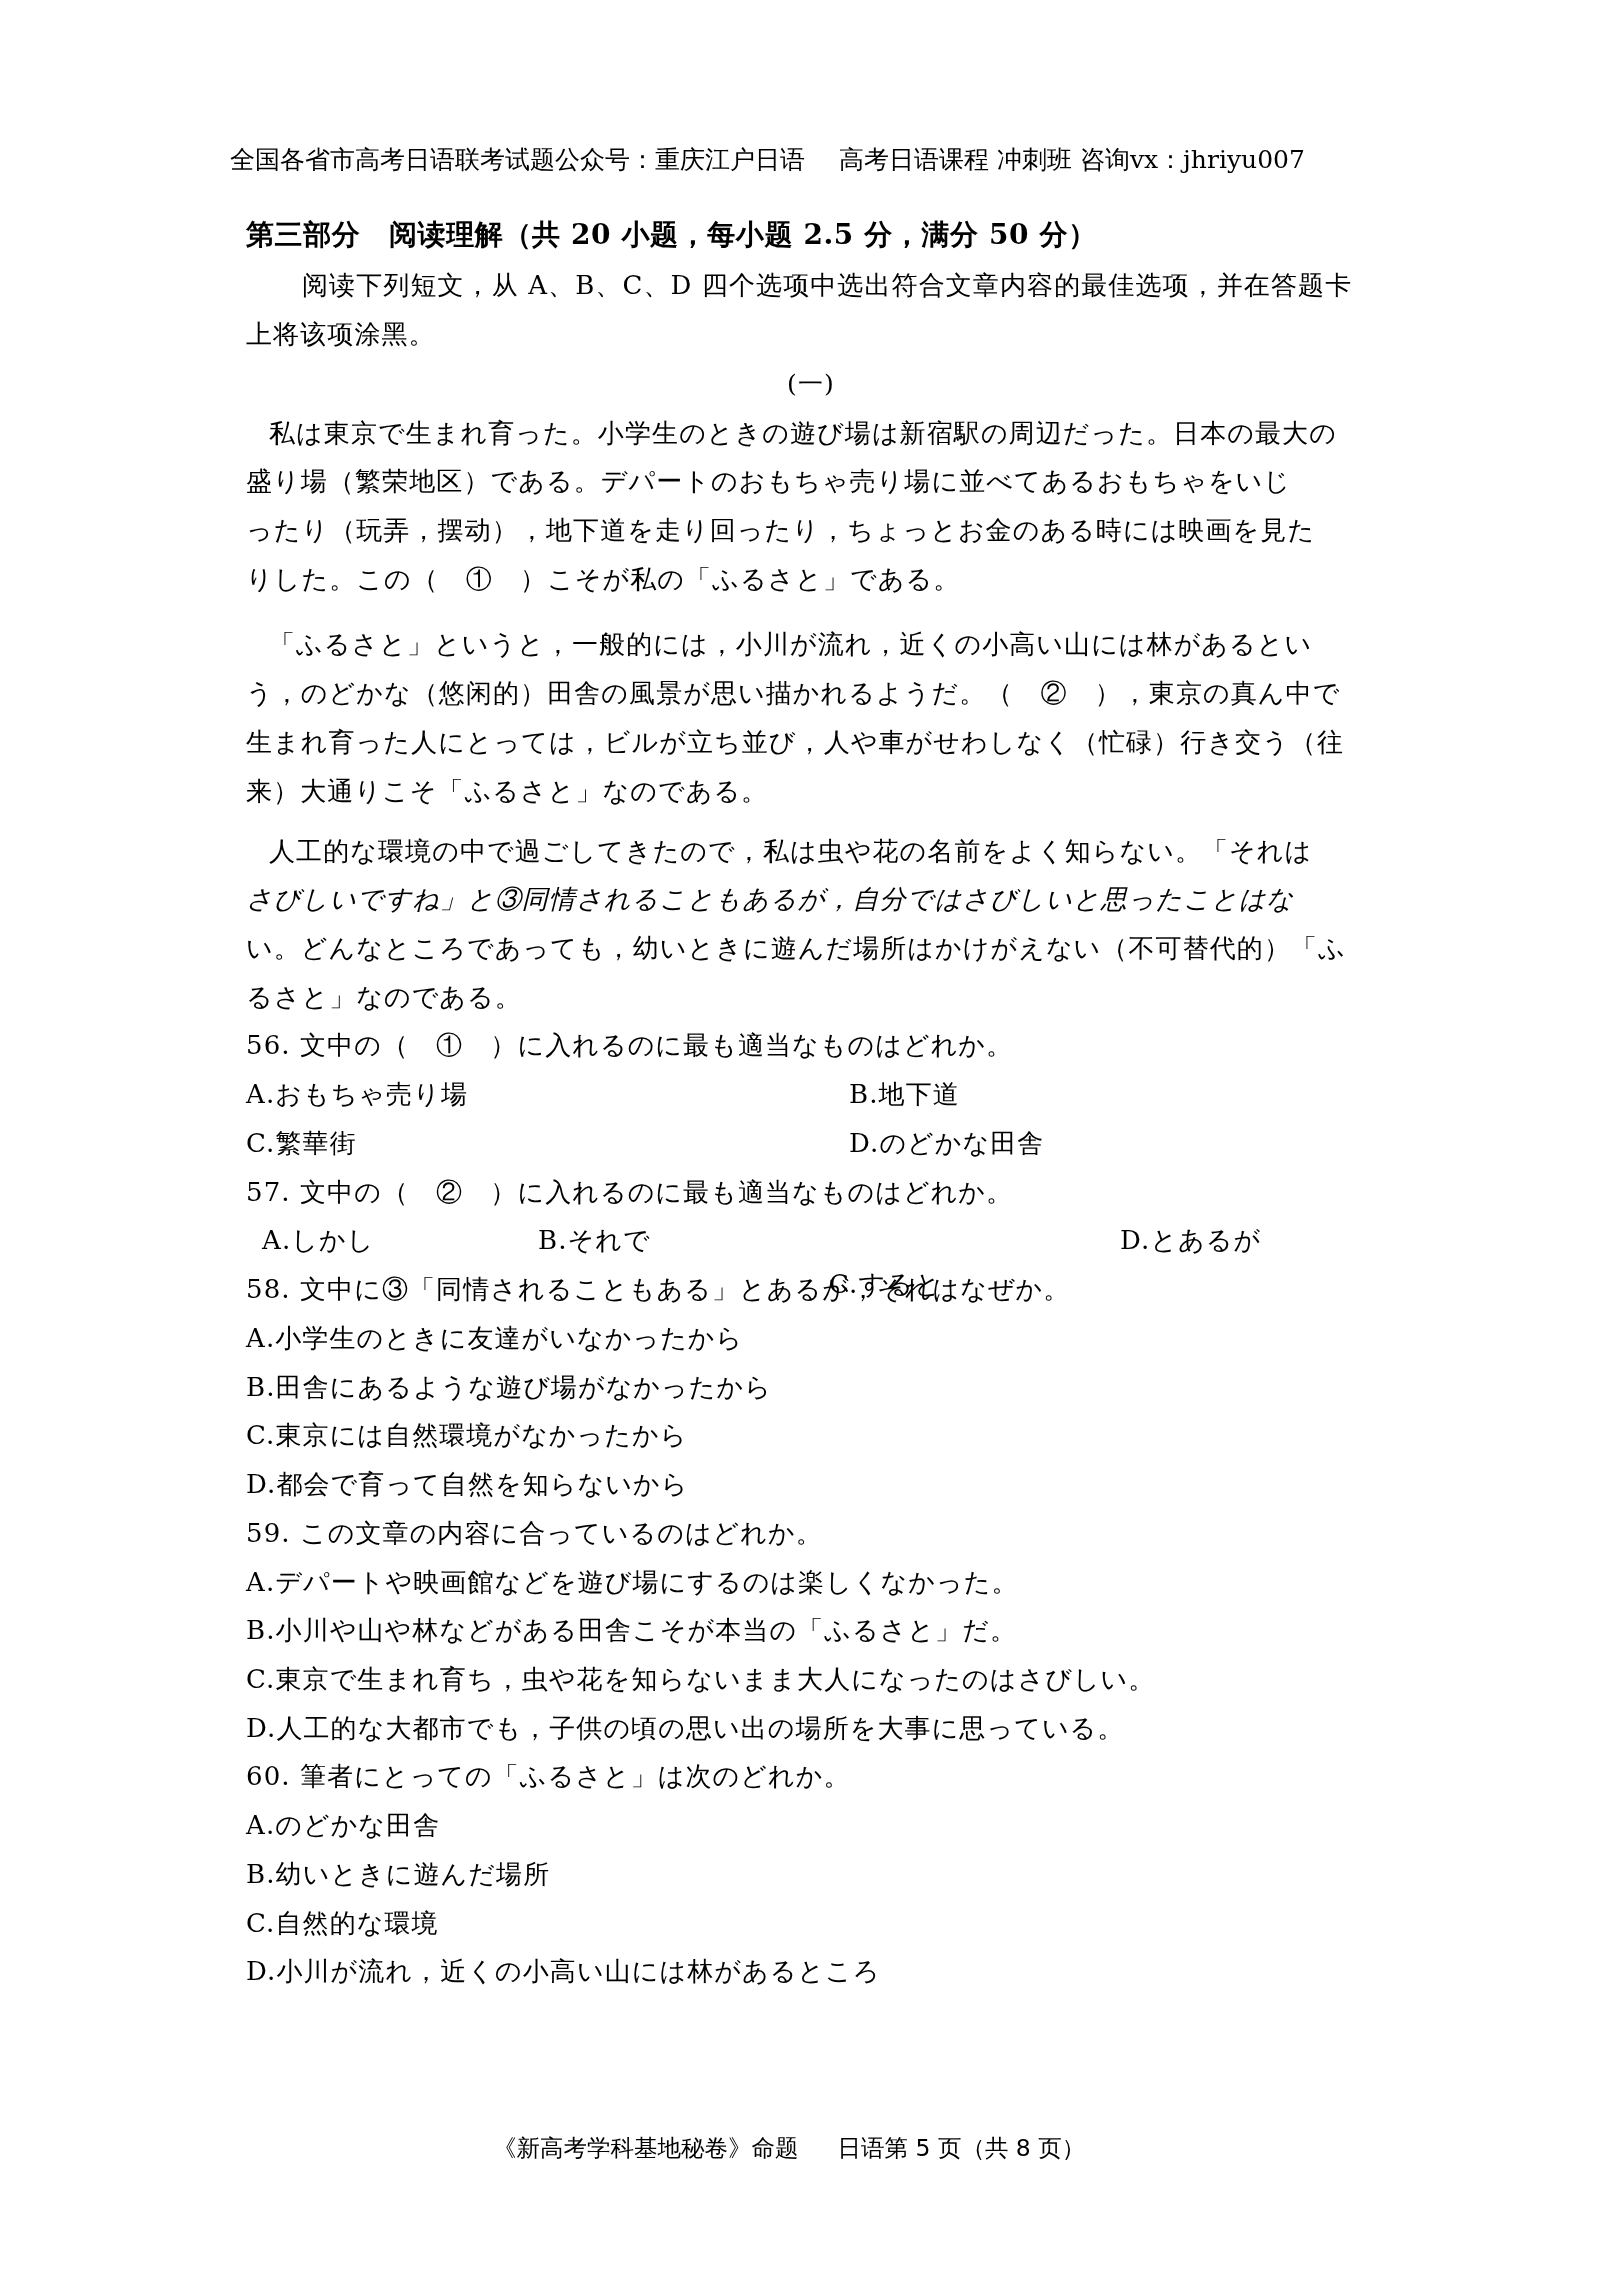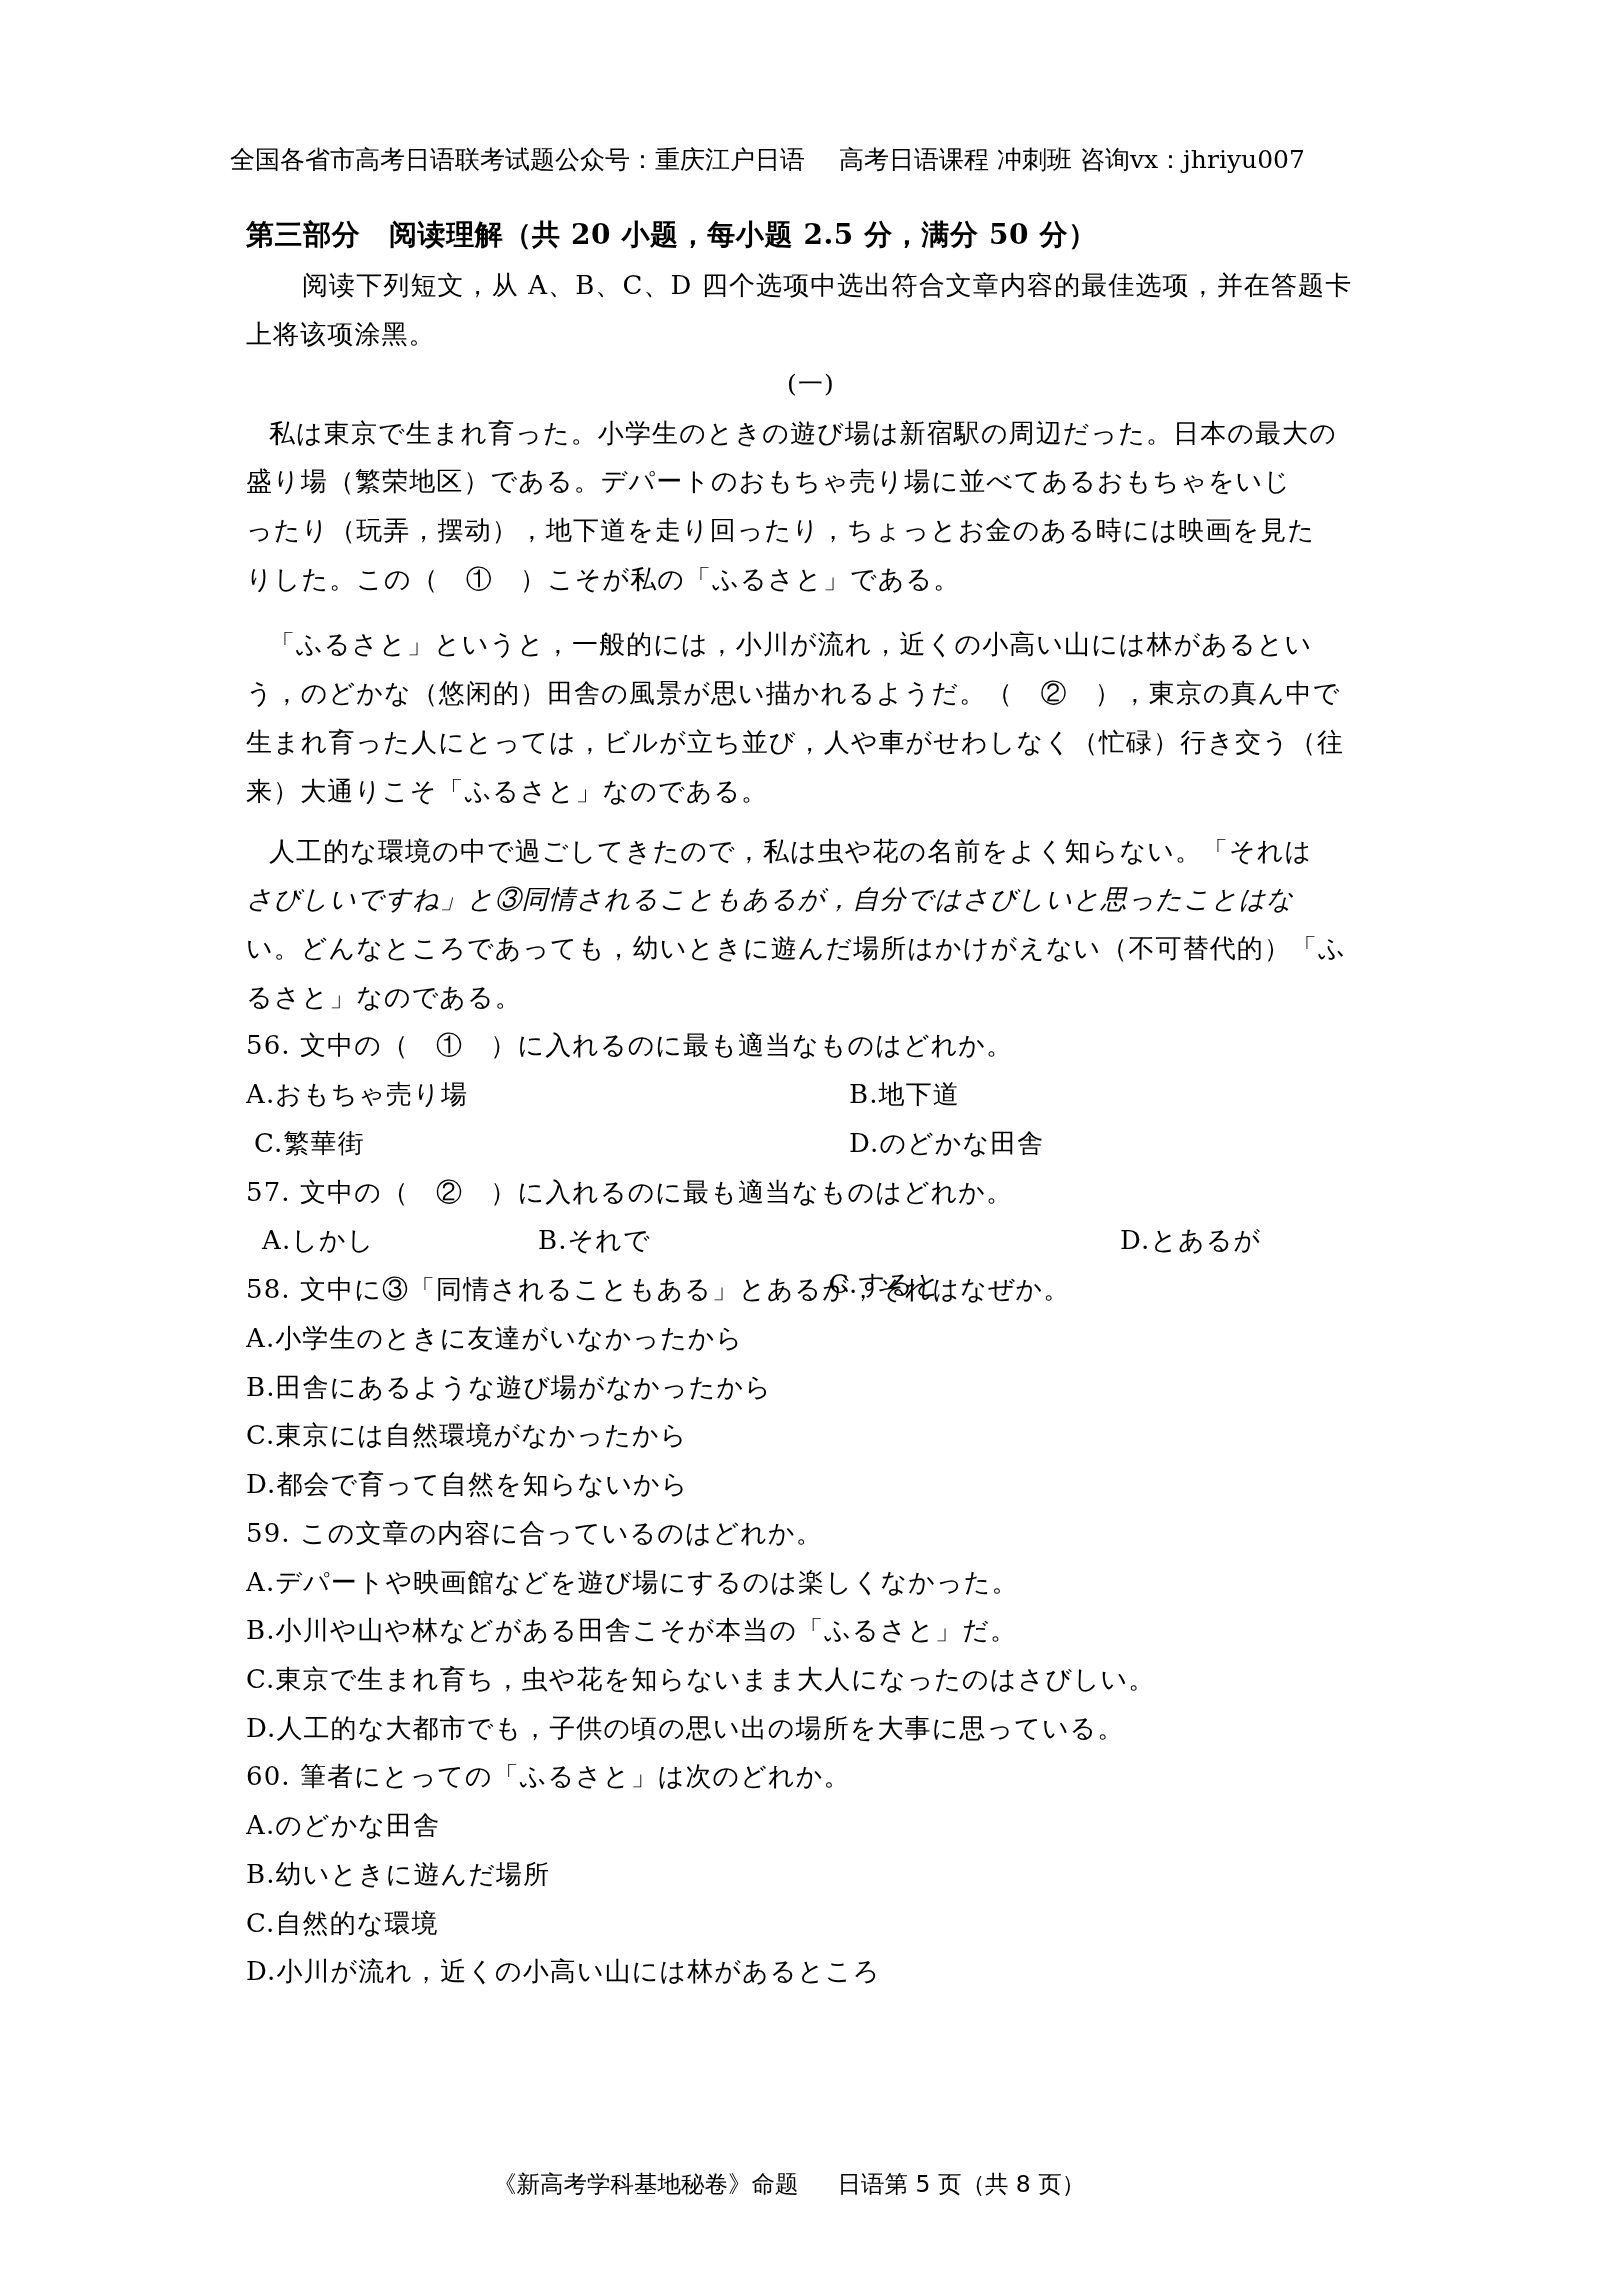--- a/index.html
+++ b/index.html
@@ -62,21 +62,20 @@
       letter-spacing: 1.1px;
     }
     .footer {
       position: absolute;
       top: 2133px;
       left: 493px;
       white-space: nowrap;
       font-size: 23.5px;
       line-height: 31px;
       font-family: "DejaVu Sans", "Liberation Sans", sans-serif;
-      margin-top: 36px;
     }
     .footer .gap { display: inline-block; width: 39px; }
   </style>
 </head>
 <body>
 
 <div class="page">
 
   <div class="line header-line">
     <span>全国各省市高考日语联考试题公众号：重庆江户日语</span><span class="gap"></span><span>高考日语课程 冲刺班 咨询vx：jhriyu007</span>
@@ -101,21 +100,21 @@
     <div class="line para-first" style="top:834px;">人工的な環境の中で過ごしてきたので，私は虫や花の名前をよく知らない。「それは</div>
     <div class="line" style="top:882px;font-style:italic;">さびしいですね」と③同情されることもあるが，自分ではさびしいと思ったことはな</div>
     <div class="line" style="top:931px;">い。どんなところであっても，幼いときに遊んだ場所はかけがえない（不可替代的）「ふ</div>
     <div class="line" style="top:980px;">るさと」なのである。</div>
   </div>
 
   <div>
     <div class="line" style="top:1028px;">56.  文中の（　①　）に入れるのに最も適当なものはどれか。</div>
     <div class="opt" style="left:246px; top:1077px;">A.おもちゃ売り場</div>
     <div class="opt" style="left:849px; top:1077px;">B.地下道</div>
-    <div class="opt" style="left:246px; top:1126px;margin-left:8px;">C.繁華街</div>
+    <div class="opt" style="left:246px; top:1126px;">C.繁華街</div>
     <div class="opt" style="left:849px; top:1126px;">D.のどかな田舎</div>
   </div>
 
   <div>
     <div class="line" style="top:1175px;">57.  文中の（　②　）に入れるのに最も適当なものはどれか。</div>
     <div class="opt" style="left:246px; top:1223px;margin-left:16px;">A.しかし</div>
     <div class="opt" style="left:538px; top:1223px;">B.それで</div>
     <div class="opt" style="left:829px; top:1223px;margin-top:44px;">C.すると</div>
     <div class="opt" style="left:1120px; top:1223px;">D.とあるが</div>
   </div>

